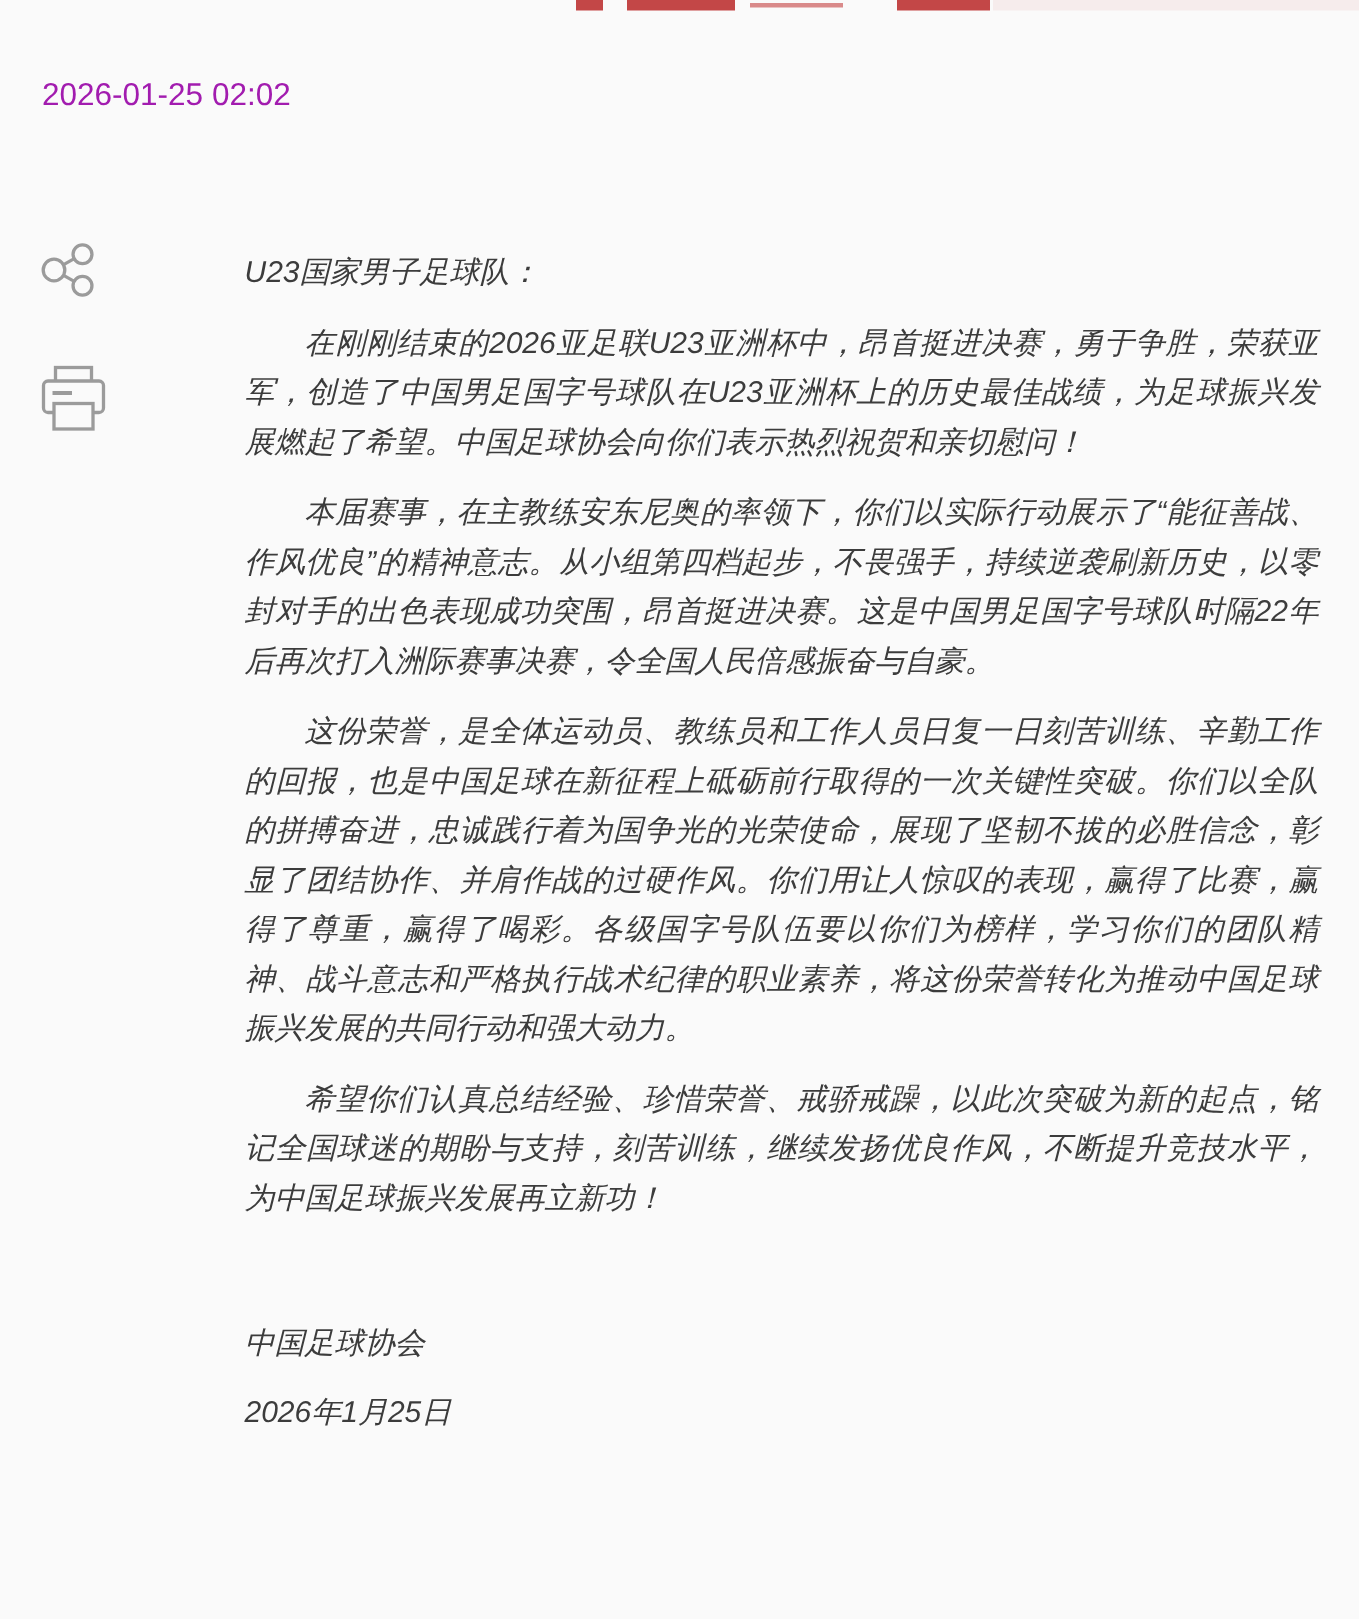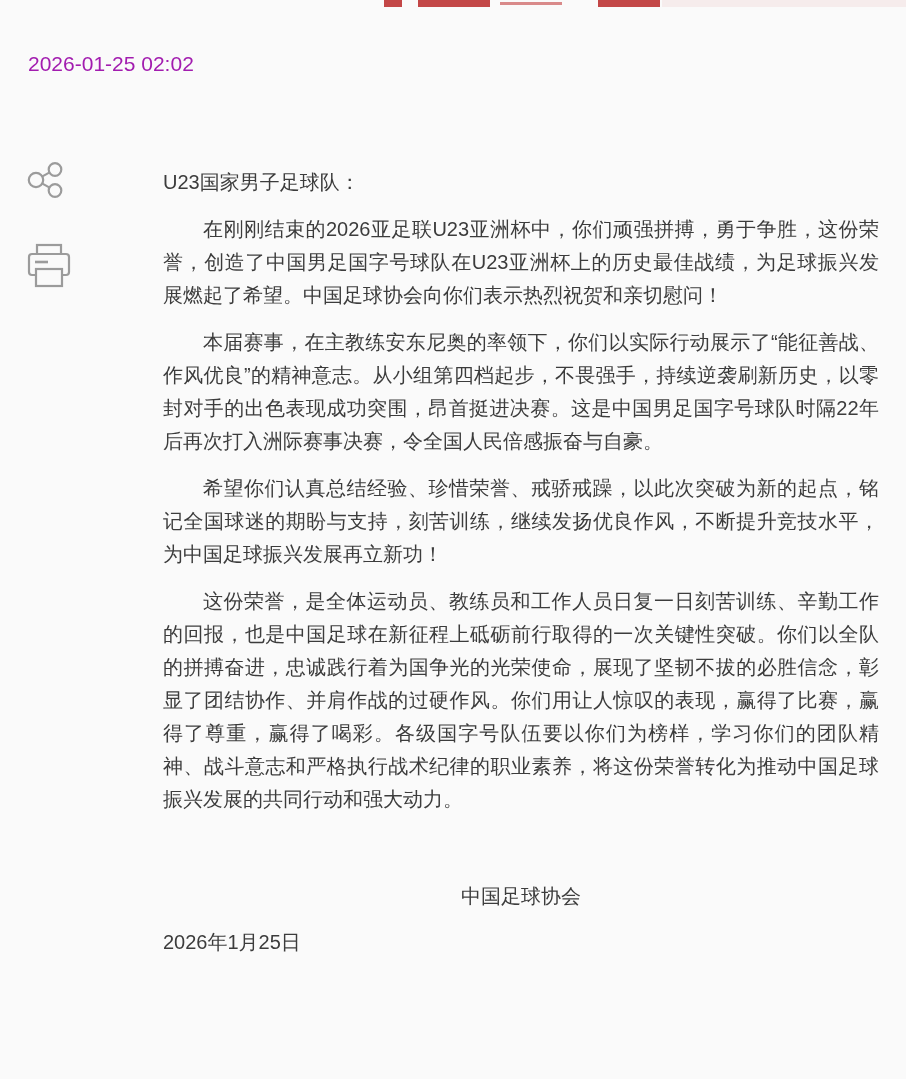--- a/index.html
+++ b/index.html
@@ -28,24 +28,24 @@
     position:absolute;left:27px;top:161px;
     display:flex;flex-direction:column;gap:44px;align-items:flex-start;
   }
   .tool-btn{background:none;border:none;padding:0;cursor:pointer;line-height:0;}
 
   .letter{
     position:absolute;left:163px;top:166px;width:716px;
     font-size:20px;line-height:33px;color:#3c3c3c;
     text-align:justify;
   }
-  .letter p{margin:0;}
+  .letter p{margin:0;font-style:italic;}
   .salutation{text-indent:0;}
   .para{margin-top:14px !important;text-indent:2em;}
-  .signature{margin-top:64px !important;text-align:center;text-indent:0;}
+  .signature{margin-top:64px !important;text-align:left;text-indent:0;}
   .signature-date{margin-top:13px !important;text-indent:0;}
 </style>
 </head>
 <body>
 
 <div class="top-artifacts">
   <div class="artifact art-a"></div>
   <div class="artifact art-b"></div>
   <div class="artifact art-c"></div>
   <div class="artifact art-d"></div>
@@ -75,19 +75,19 @@
         <rect x="2" y="11" width="40" height="21" rx="3" stroke="#9b9b9b" stroke-width="2.2" fill="#fafafa"></rect>
         <line x1="8" y1="19" x2="21" y2="19" stroke="#9b9b9b" stroke-width="2.6"></line>
         <rect x="9" y="26" width="26" height="17" stroke="#9b9b9b" stroke-width="2.2" fill="#fafafa"></rect>
       </svg>
     </span>
   </button>
 </div>
 
 <article class="letter">
   <p class="salutation">U23国家男子足球队：</p>
-  <p class="para">在刚刚结束的2026亚足联U23亚洲杯中，你们顽强拼搏，勇于争胜，这份荣誉，创造了中国男足国字号球队在U23亚洲杯上的历史最佳战绩，为足球振兴发展燃起了希望。中国足球协会向你们表示热烈祝贺和亲切慰问！</p>
+  <p class="para">在刚刚结束的2026亚足联U23亚洲杯中，昂首挺进决赛，勇于争胜，荣获亚军，创造了中国男足国字号球队在U23亚洲杯上的历史最佳战绩，为足球振兴发展燃起了希望。中国足球协会向你们表示热烈祝贺和亲切慰问！</p>
   <p class="para">本届赛事，在主教练安东尼奥的率领下，你们以实际行动展示了“能征善战、作风优良”的精神意志。从小组第四档起步，不畏强手，持续逆袭刷新历史，以零封对手的出色表现成功突围，昂首挺进决赛。这是中国男足国字号球队时隔22年后再次打入洲际赛事决赛，令全国人民倍感振奋与自豪。</p>
+  <p class="para">这份荣誉，是全体运动员、教练员和工作人员日复一日刻苦训练、辛勤工作的回报，也是中国足球在新征程上砥砺前行取得的一次关键性突破。你们以全队的拼搏奋进，忠诚践行着为国争光的光荣使命，展现了坚韧不拔的必胜信念，彰显了团结协作、并肩作战的过硬作风。你们用让人惊叹的表现，赢得了比赛，赢得了尊重，赢得了喝彩。各级国字号队伍要以你们为榜样，学习你们的团队精神、战斗意志和严格执行战术纪律的职业素养，将这份荣誉转化为推动中国足球振兴发展的共同行动和强大动力。</p>
   <p class="para">希望你们认真总结经验、珍惜荣誉、戒骄戒躁，以此次突破为新的起点，铭记全国球迷的期盼与支持，刻苦训练，继续发扬优良作风，不断提升竞技水平，为中国足球振兴发展再立新功！</p>
-  <p class="para">这份荣誉，是全体运动员、教练员和工作人员日复一日刻苦训练、辛勤工作的回报，也是中国足球在新征程上砥砺前行取得的一次关键性突破。你们以全队的拼搏奋进，忠诚践行着为国争光的光荣使命，展现了坚韧不拔的必胜信念，彰显了团结协作、并肩作战的过硬作风。你们用让人惊叹的表现，赢得了比赛，赢得了尊重，赢得了喝彩。各级国字号队伍要以你们为榜样，学习你们的团队精神、战斗意志和严格执行战术纪律的职业素养，将这份荣誉转化为推动中国足球振兴发展的共同行动和强大动力。</p>
   <p class="signature">中国足球协会</p>
   <p class="signature-date">2026年1月25日</p>
 </article>
 
 </body></html>

